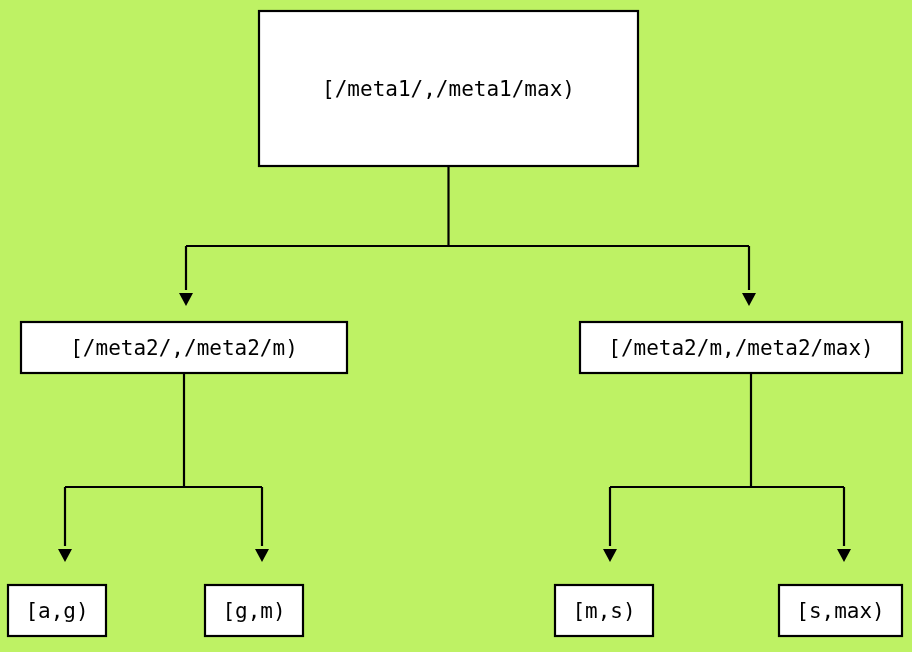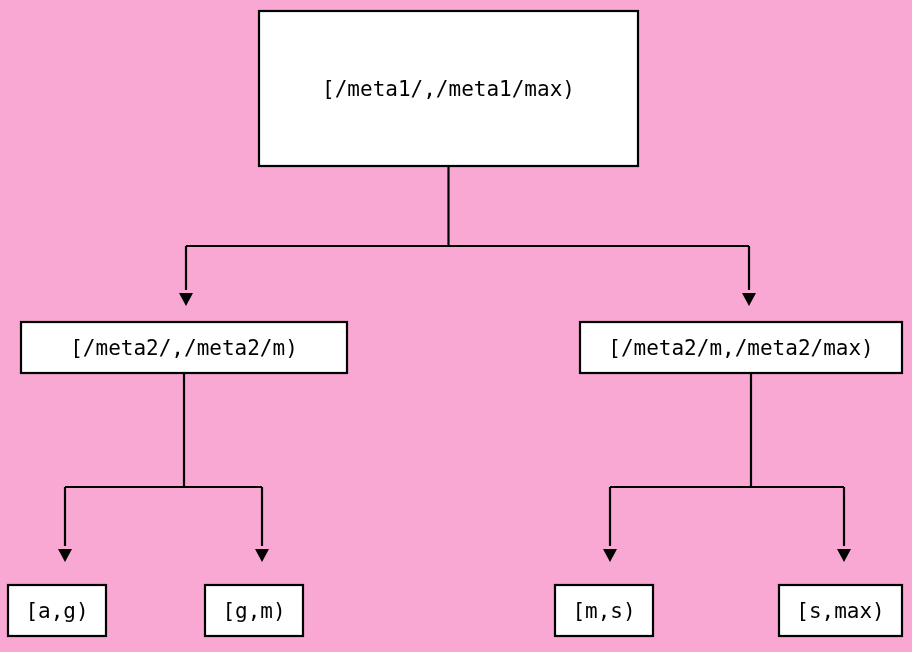--- a/index.html
+++ b/index.html
@@ -10,21 +10,21 @@
   body {
     width: 912px;
     height: 652px;
     overflow: hidden;
     font-family: "DejaVu Sans Mono", "Liberation Mono", monospace;
   }
   #diagram-root {
     position: relative;
     width: 912px;
     height: 652px;
-    background: #f9a8d4;
+    background: #bef264;
   }
   svg#tree-canvas {
     display: block;
     width: 912px;
     height: 652px;
   }
   .node-box {
     fill: #ffffff;
     stroke: #000000;
     stroke-width: 2.2;

